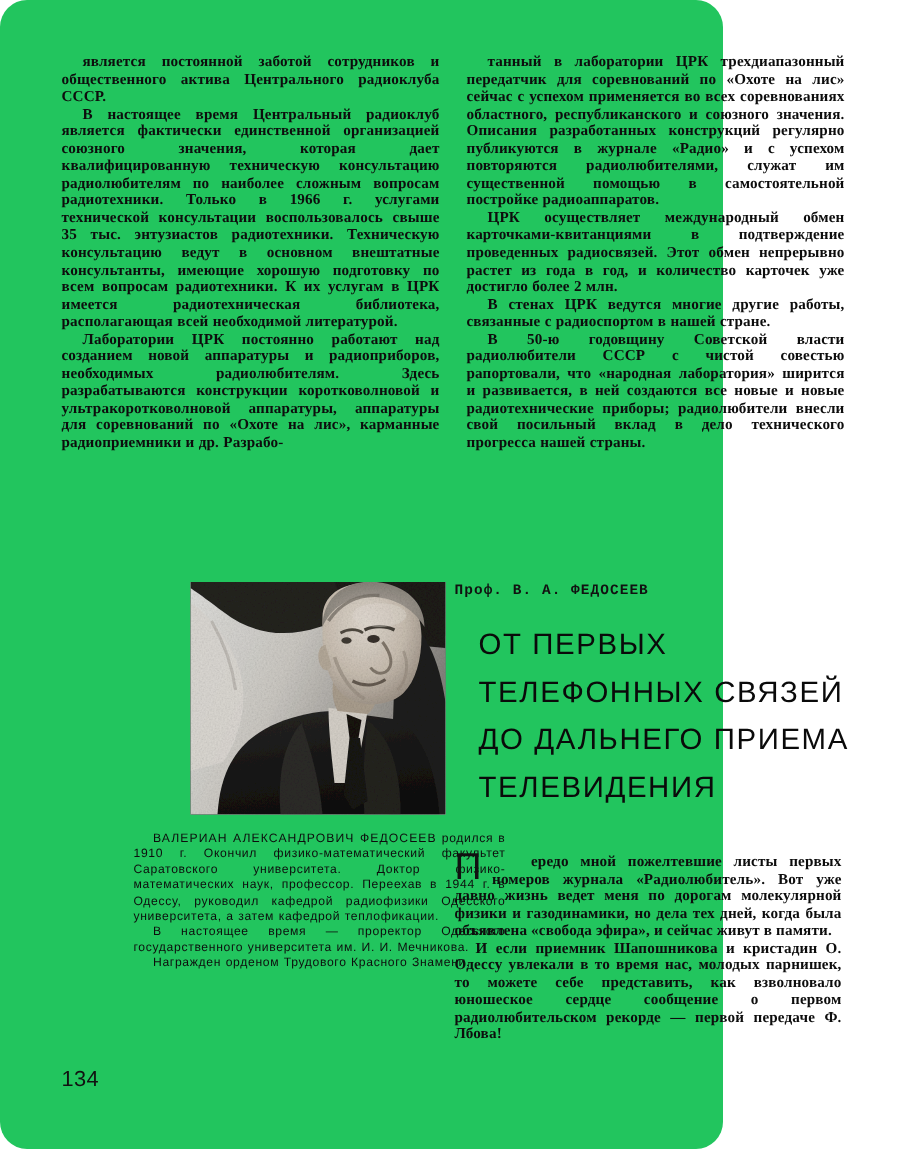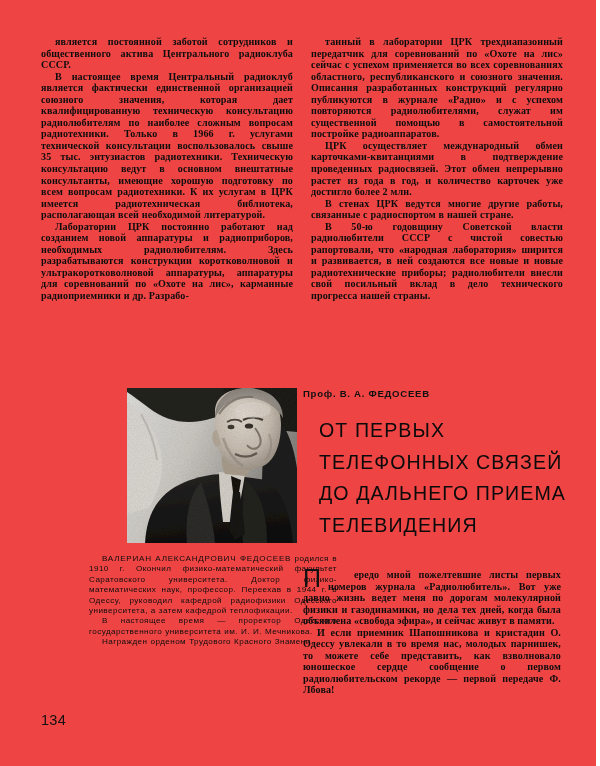--- a/index.html
+++ b/index.html
@@ -12,23 +12,24 @@
     height: 766px;
     position: relative;
     font-family: "Liberation Serif", "DejaVu Serif", serif;
     color: #0d0d0d;
     overflow: hidden;
   }
 
   .page {
     position: absolute;
     left: 0; top: 0;
-    width: 596px;
+    width: 482px;
     height: 766px;
-    background: #ef4444;
+    background: #22c55e;
+    border-radius: 18px;
   }
 
   
   .top-section {
     position: absolute;
     left: 41px;
     top: 36px;
     width: 522px;
     display: flex;
     gap: 18px;
@@ -109,21 +110,21 @@
     top: 712px;
     font-family: "Liberation Sans", "DejaVu Sans", sans-serif;
     font-size: 14.5px;
     font-weight: 400;
     letter-spacing: 0.02em;
     color: #111;
   }
 
   
   .byline {
-    font-family: Liberation Sans, sans-serif;
+    font-family: Liberation Mono, monospace;
     font-size: 9.6px;
     font-weight: 700;
     letter-spacing: 0.075em;
     margin: 0 0 16px 0;
     color: #111;
   }
 
   
   .headline {
     font-family: "Liberation Sans", "DejaVu Sans", sans-serif;

